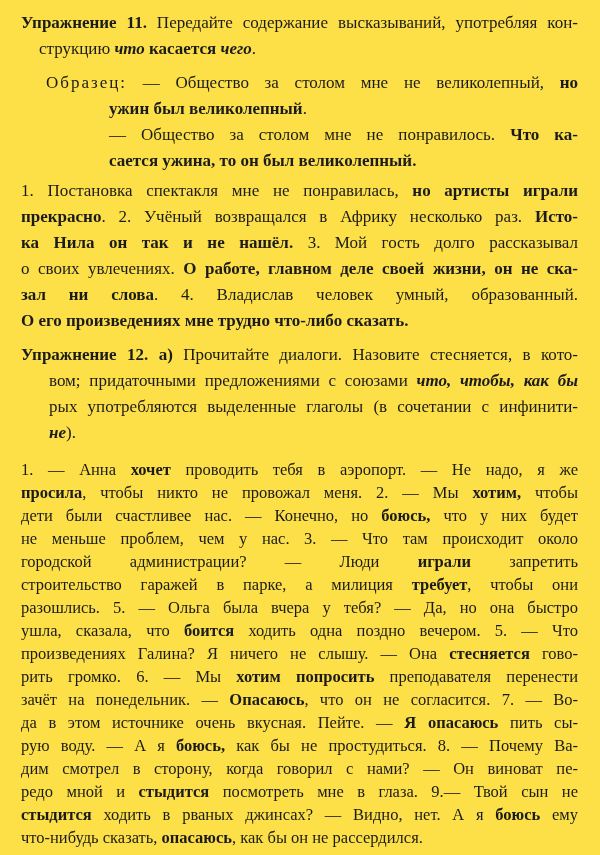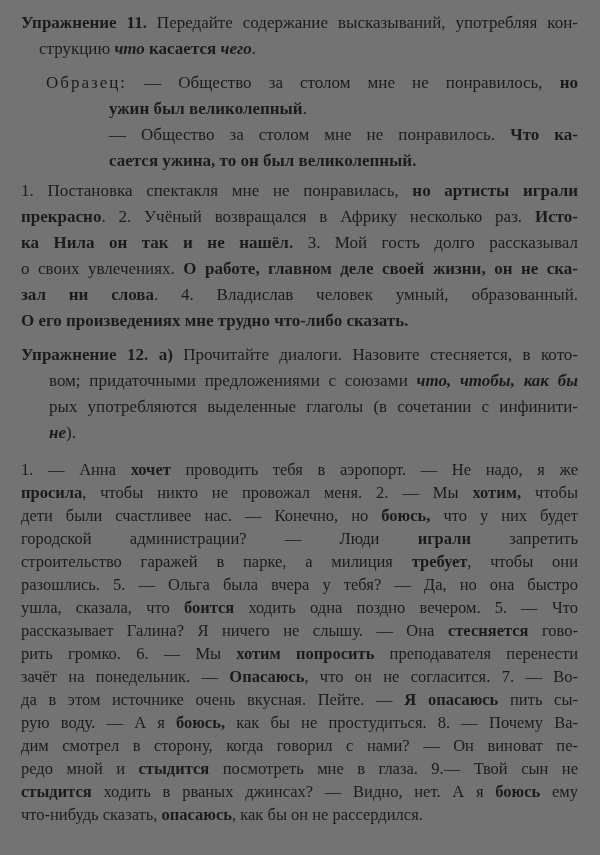--- a/index.html
+++ b/index.html
@@ -5,21 +5,21 @@
   html, body {
     margin: 0;
     padding: 0;
     background: #e8e8e6;
   }
   .page {
     position: relative;
     width: 600px;
     height: 855px;
     margin: 0 auto;
-    background: #737373;
+    background: #fde047;
     color: #1b1b1b;
     font-family: "Liberation Serif", "DejaVu Serif", serif;
     font-size: 17px;
     box-sizing: border-box;
     padding: 10px 22px 17px 21px;
     overflow: hidden;
   }
   .block .line {
     text-align: justify;
     text-align-last: justify;
@@ -52,21 +52,21 @@
 
 <div class="page">
 
   <div class="block hang18 ex11-header">
       <div class="line"><span class="run-b">Упражнение 11.</span><span class="run-n"> Передайте содержание высказываний, употребляя кон-</span></div>
       <div class="line line-end"><span class="run-n">струкцию </span><span class="run-bi">что</span><span class="run-b"> касается </span><span class="run-bi">чего</span><span class="run-n">.</span></div>
     </div>
 
   <div class="obrazec">
     <div class="block group-stimulus">
-        <div class="line"><span class="run-sp">Образец:</span><span class="run-n"> — Общество за столом мне не понравилось, </span><span class="run-b">но</span></div>
+        <div class="line"><span class="run-sp">Образец:</span><span class="run-n"> — Общество за столом мне не великолепный, </span><span class="run-b">но</span></div>
         <div class="line line-end"><span class="run-b">ужин был великолепный</span><span class="run-n">.</span></div>
       </div>
     <div class="block group-response">
         <div class="line"><span class="run-n">— Общество за столом мне не понравилось. </span><span class="run-b">Что ка-</span></div>
         <div class="line line-end"><span class="run-b">сается ужина, то он был великолепный.</span></div>
       </div>
   </div>
 
   <div class="block para1">
       <div class="line"><span class="run-n">1. Постановка спектакля мне не понравилась, </span><span class="run-b">но артисты играли</span></div>
@@ -81,25 +81,26 @@
       <div class="line"><span class="run-b">Упражнение 12. а)</span><span class="run-n"> Прочитайте диалоги. Назовите стесняется, в кото-</span></div>
       <div class="line"><span class="run-n">вом; придаточными предложениями с союзами </span><span class="run-bi">что, чтобы, как бы</span></div>
       <div class="line"><span class="run-n">рых употребляются выделенные глаголы (в сочетании с инфинити-</span></div>
       <div class="line line-end"><span class="run-bi">не</span><span class="run-n">).</span></div>
     </div>
 
   <div class="block para2">
       <div class="line"><span class="run-n">1. — Анна </span><span class="run-b">хочет</span><span class="run-n"> проводить тебя в аэропорт. — Не надо, я же</span></div>
       <div class="line"><span class="run-b">просила</span><span class="run-n">, чтобы никто не провожал меня. 2. — Мы </span><span class="run-b">хотим,</span><span class="run-n"> чтобы</span></div>
       <div class="line"><span class="run-n">дети были счастливее нас. — Конечно, но </span><span class="run-b">боюсь,</span><span class="run-n"> что у них будет</span></div>
+      <div class="line"><span class="run-n">не меньше проблем, чем у нас. 3. — Что там происходит около</span></div>
       <div class="line"><span class="run-n">городской администрации? — Люди </span><span class="run-b">играли</span><span class="run-n"> запретить</span></div>
       <div class="line"><span class="run-n">строительство гаражей в парке, а милиция </span><span class="run-b">требует</span><span class="run-n">, чтобы они</span></div>
       <div class="line"><span class="run-n">разошлись. 5. — Ольга была вчера у тебя? — Да, но она быстро</span></div>
       <div class="line"><span class="run-n">ушла, сказала, что </span><span class="run-b">боится</span><span class="run-n"> ходить одна поздно вечером. 5. — Что</span></div>
-      <div class="line"><span class="run-n">рассказывает Галина? Я ничего не слышу. — Она </span><span class="run-b">стесняется</span><span class="run-n"> гово-</span></div>
+      <div class="line"><span class="run-n">произведениях Галина? Я ничего не слышу. — Она </span><span class="run-b">стесняется</span><span class="run-n"> гово-</span></div>
       <div class="line"><span class="run-n">рить громко. 6. — Мы </span><span class="run-b">хотим попросить</span><span class="run-n"> преподавателя перенести</span></div>
       <div class="line"><span class="run-n">зачёт на понедельник. — </span><span class="run-b">Опасаюсь</span><span class="run-n">, что он не согласится. 7. — Во-</span></div>
       <div class="line"><span class="run-n">да в этом источнике очень вкусная. Пейте. — </span><span class="run-b">Я опасаюсь</span><span class="run-n"> пить сы-</span></div>
       <div class="line"><span class="run-n">рую воду. — А я </span><span class="run-b">боюсь,</span><span class="run-n"> как бы не простудиться. 8. — Почему Ва-</span></div>
       <div class="line"><span class="run-n">дим смотрел в сторону, когда говорил с нами? — Он виноват пе-</span></div>
       <div class="line"><span class="run-n">редо мной и </span><span class="run-b">стыдится</span><span class="run-n"> посмотреть мне в глаза. 9.— Твой сын не</span></div>
       <div class="line"><span class="run-b">стыдится</span><span class="run-n"> ходить в рваных джинсах? — Видно, нет. А я </span><span class="run-b">боюсь</span><span class="run-n"> ему</span></div>
       <div class="line line-end"><span class="run-n">что-нибудь сказать, </span><span class="run-b">опасаюсь</span><span class="run-n">, как бы он не рассердился.</span></div>
     </div>
 

